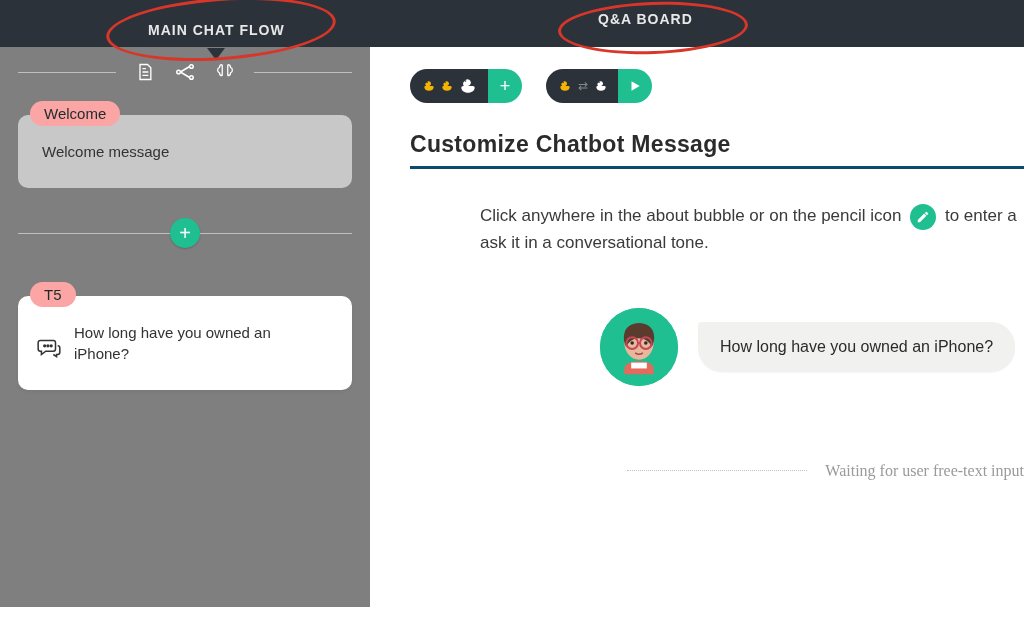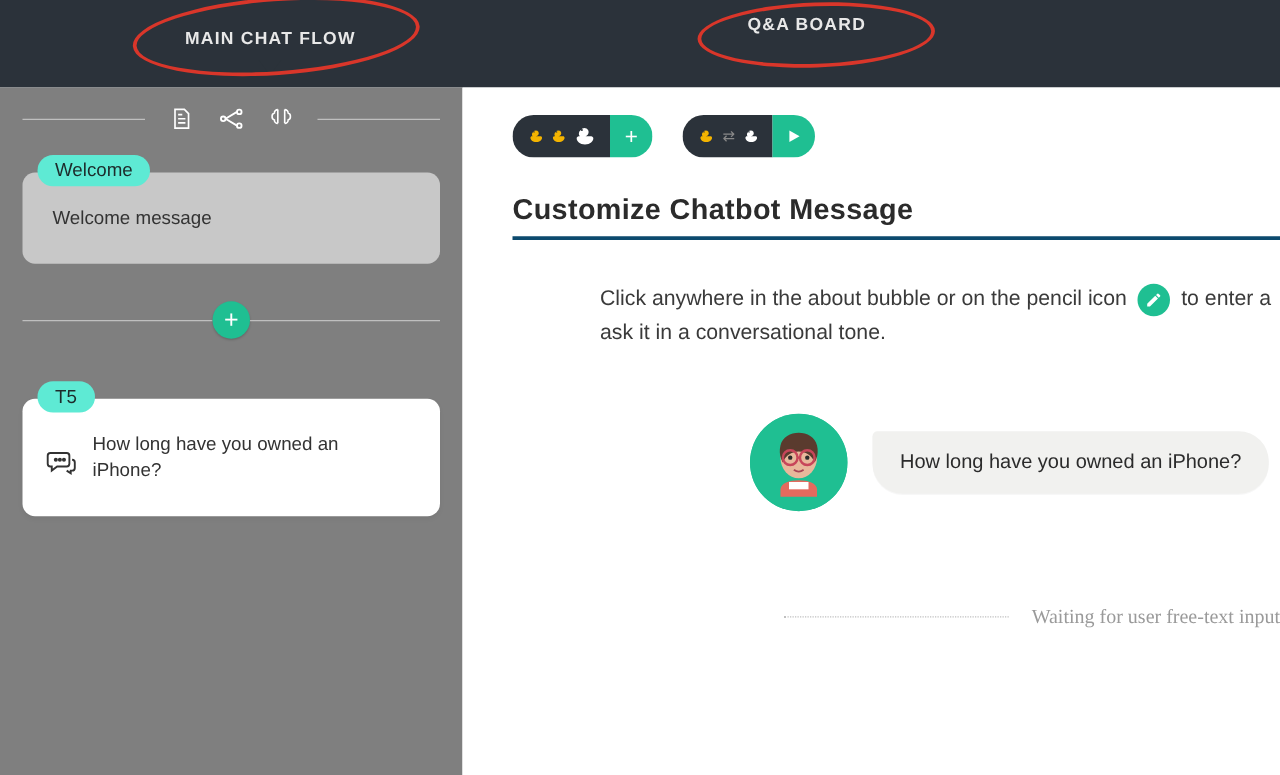--- a/index.html
+++ b/index.html
@@ -1,20 +1,20 @@
 <!DOCTYPE html>
 <html><head>
 <meta charset="utf-8">
 <style>
   * { box-sizing: border-box; margin: 0; padding: 0; }
   html, body { width: 1024px; height: 620px; font-family: "Helvetica Neue", Arial, sans-serif; background: #fff; overflow: hidden; }
   
   
   .topbar {
-    height: 70px;
+    height: 47px;
     background: #2b323a;
     display: flex;
     align-items: center;
     position: relative;
   }
   .topbar-tab {
     color: #e8e8e8;
     font-size: 14px;
     font-weight: 600;
     letter-spacing: 1px;
@@ -84,21 +84,21 @@
     font-size: 15px;
   }
   .card.active {
     background: #ffffff;
     box-shadow: 0 2px 4px rgba(0,0,0,.05);
   }
   .card .chip {
     position: absolute;
     top: -14px;
     left: 12px;
-    background: #5eead4;
+    background: #fca5a5;
     color: #1d2b2b;
     font-size: 15px;
     padding: 4px 14px;
     border-radius: 14px;
     font-weight: 500;
   }
   .card .body { display: flex; align-items: flex-end; gap: 12px; }
   .card .body .chat-icon { width: 26px; flex-shrink:0; margin-top:2px; }
   .card .body .txt { line-height: 1.4; color:#333; }
   

